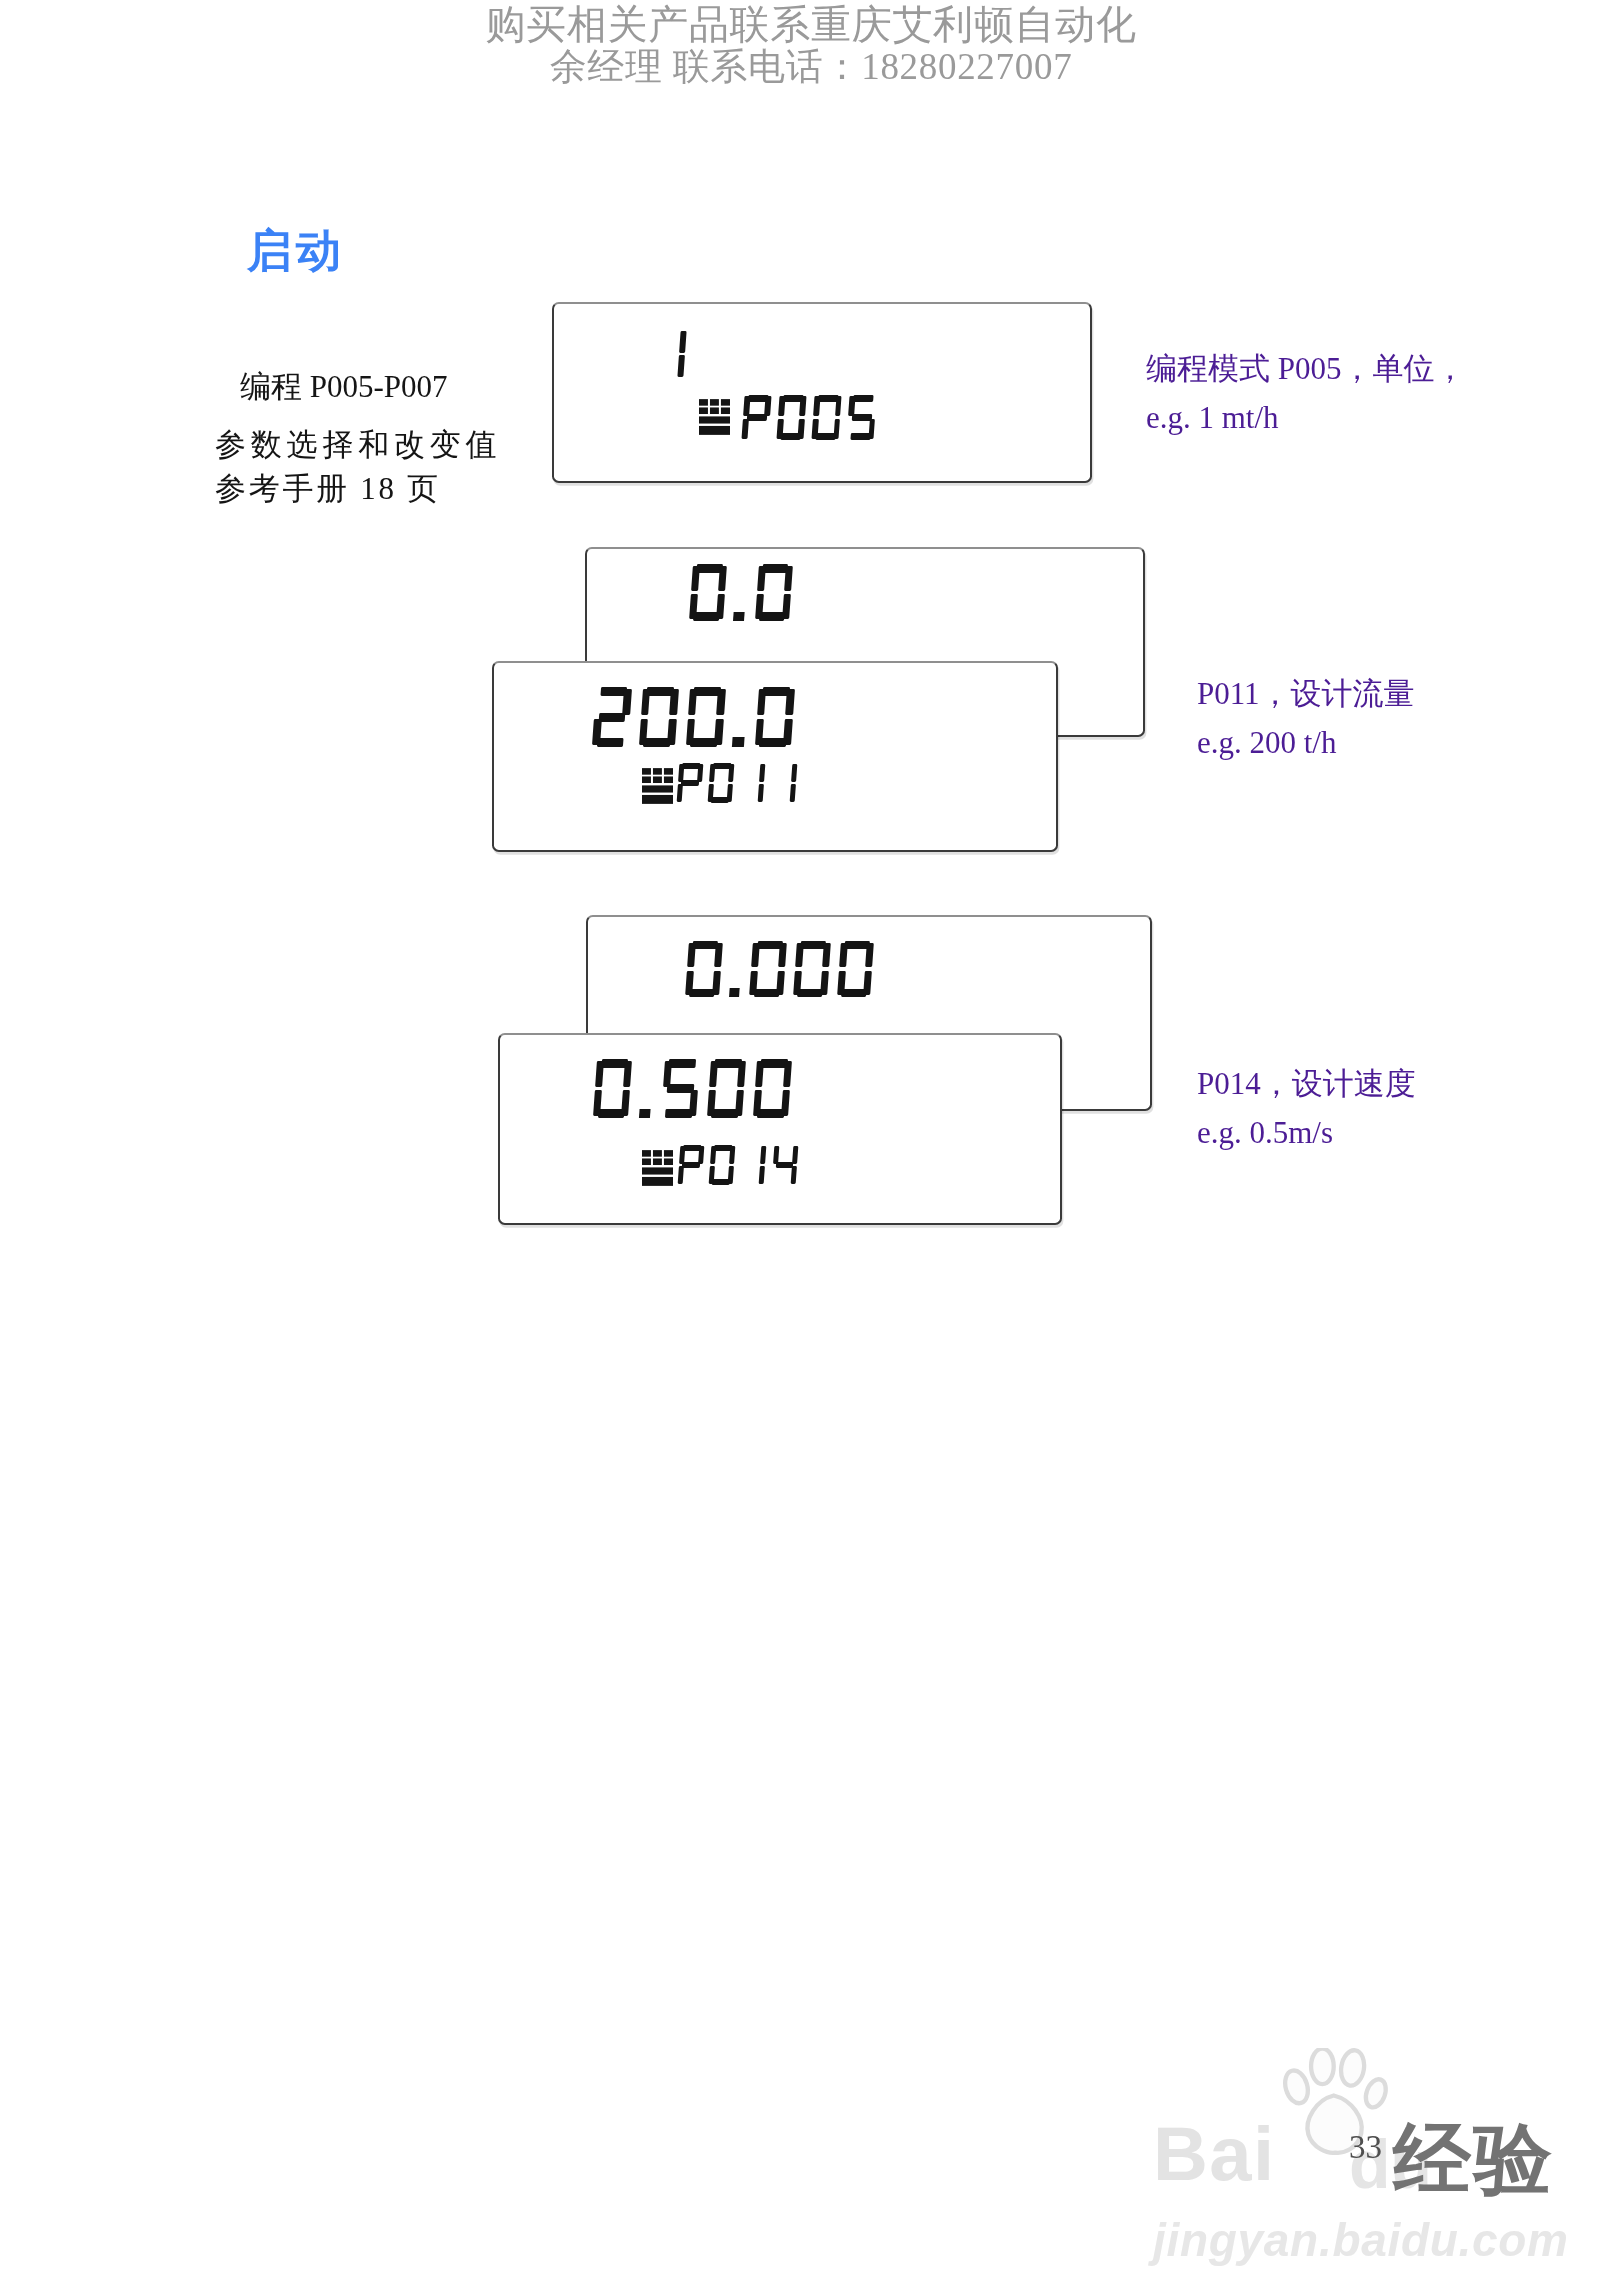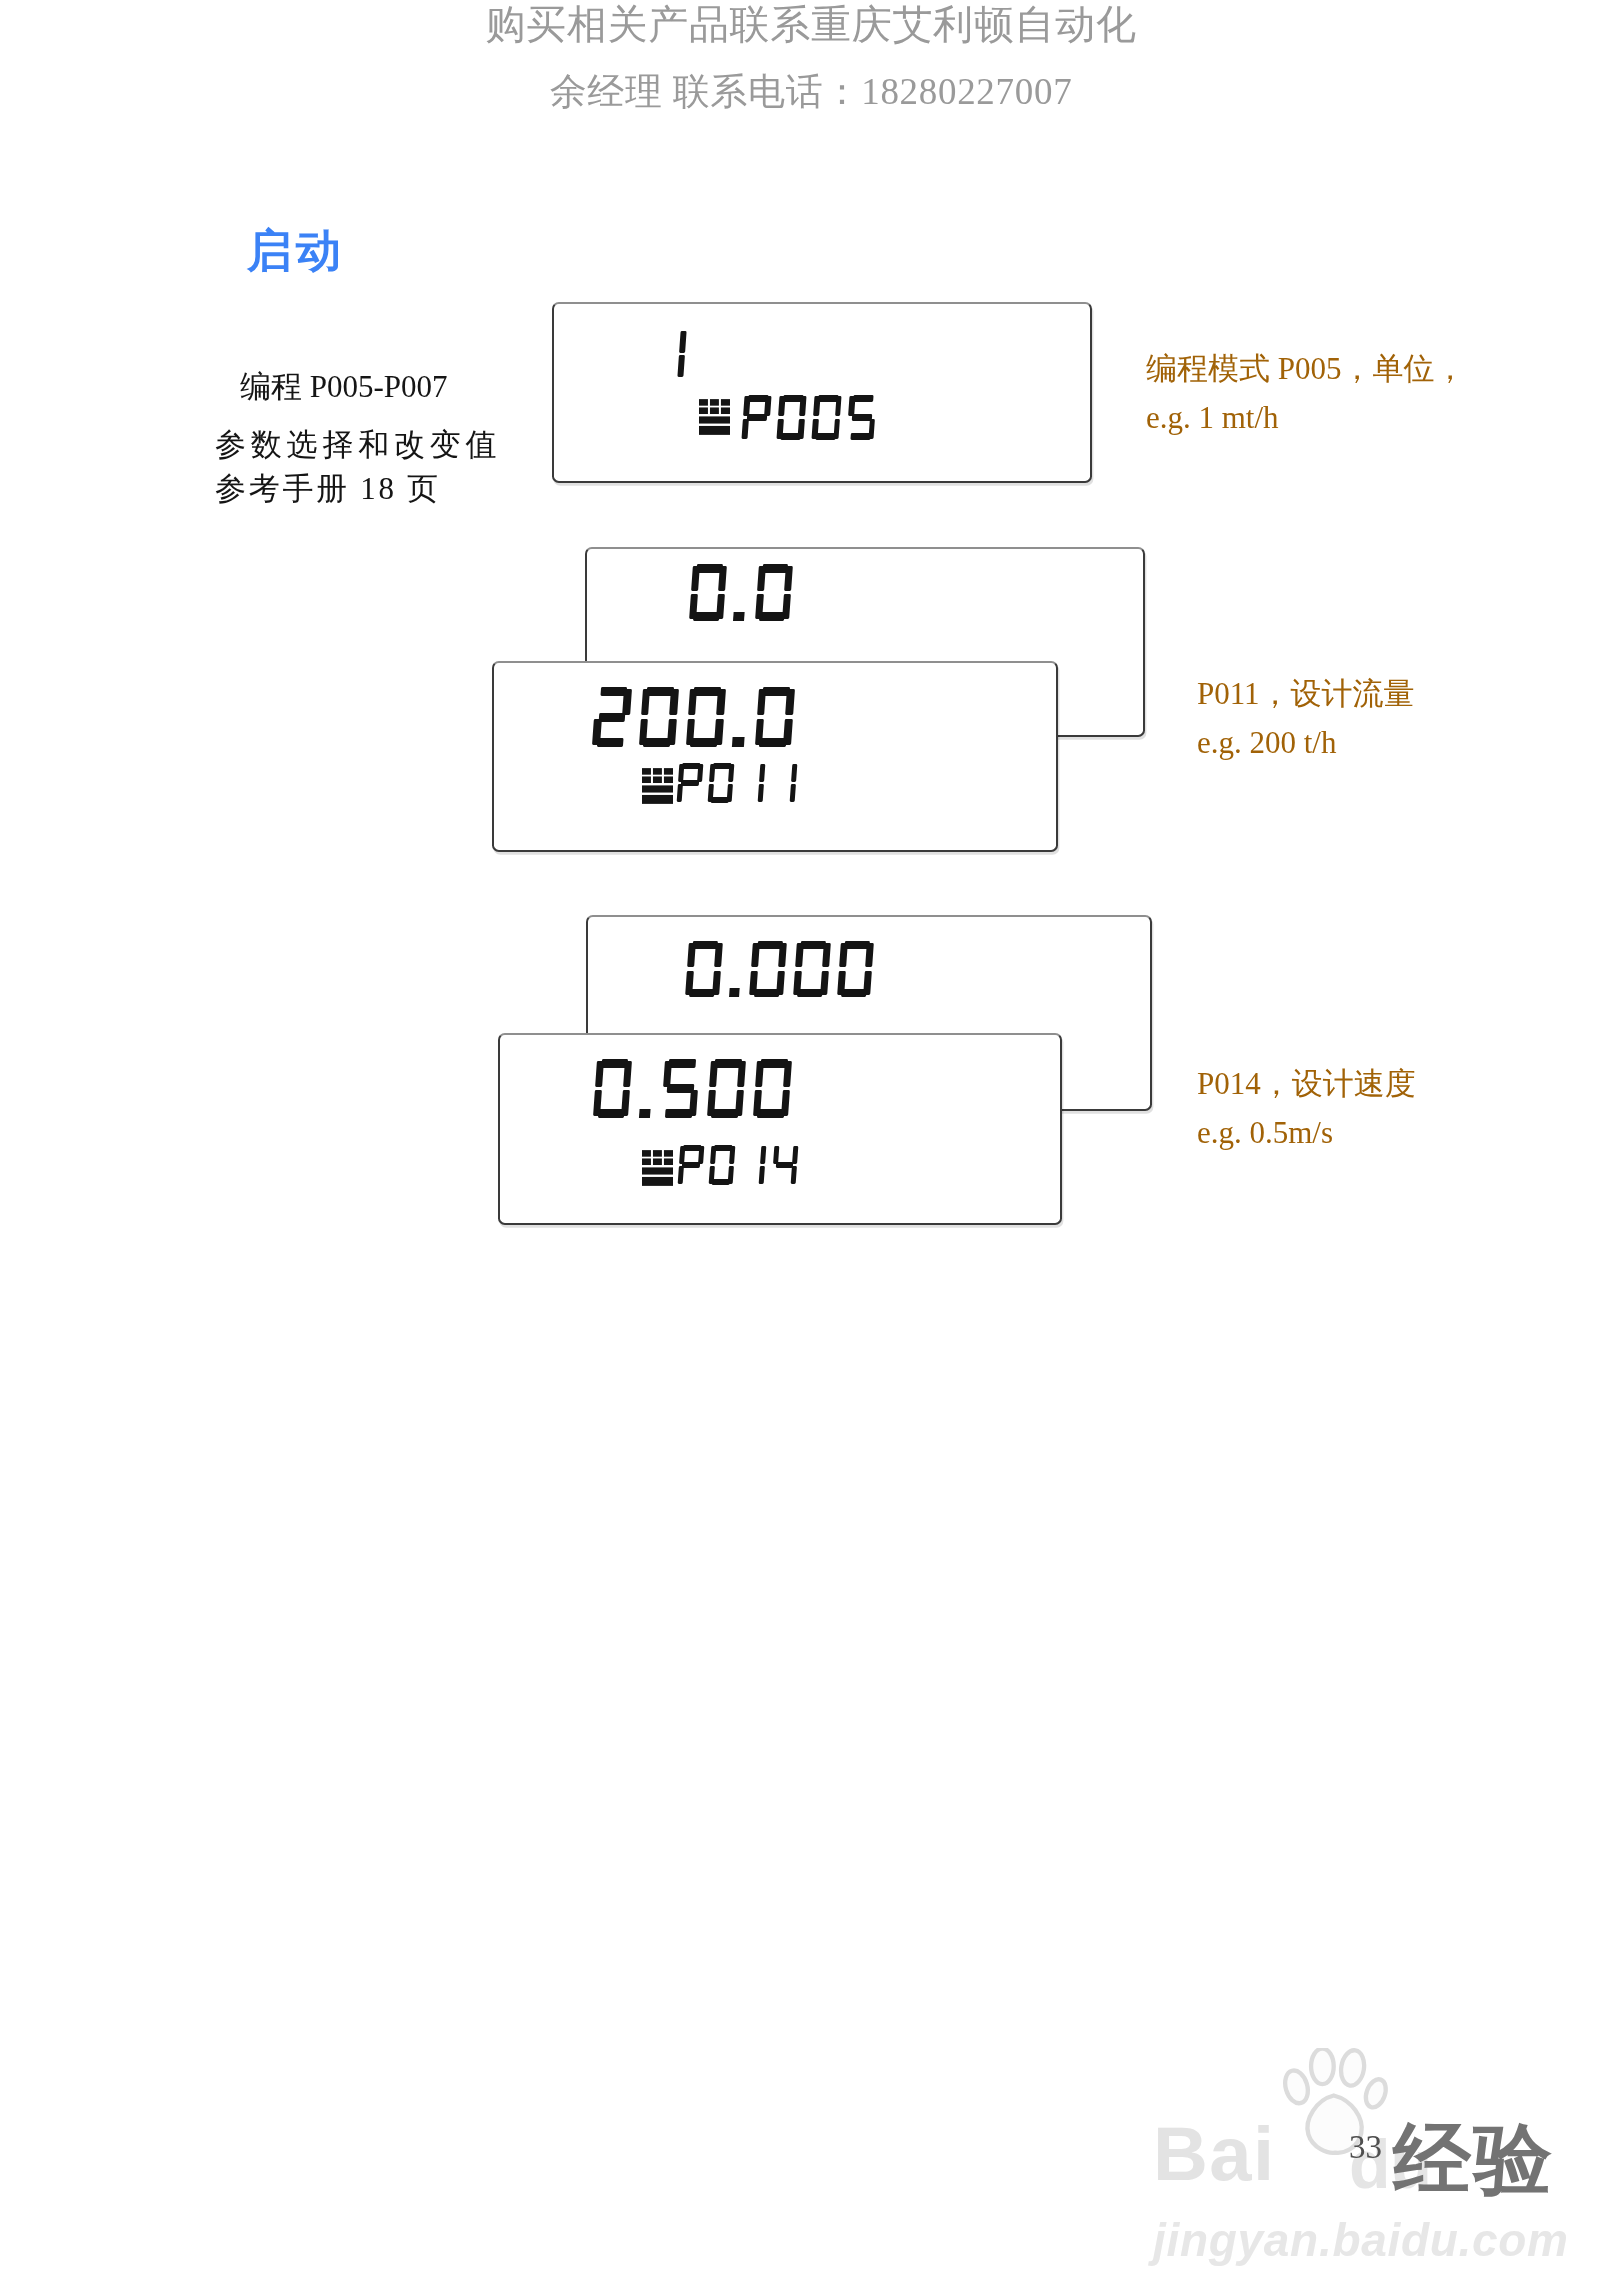--- a/index.html
+++ b/index.html
@@ -7,35 +7,35 @@
     position:relative;
     width:1622px;height:2295px;
     background:#ffffff;
     overflow:hidden;
     font-family:"Liberation Serif","DejaVu Serif",serif;
     color:#1a1a1a;
   }
   
   .wm-top{position:absolute;left:0;right:0;top:4.1px;text-align:center;color:#9a9a9a;}
   .wm-top .wm-line1{font-size:40px;letter-spacing:0.7px;line-height:42px;}
-  .wm-top .wm-line2{font-size:37px;letter-spacing:0.7px;line-height:41px;margin-top:25px;}
+  .wm-top .wm-line2{font-size:37px;letter-spacing:0.7px;line-height:41px;}
 
   
   .heading{
     position:absolute;left:247px;top:221px;
     font-family:"Liberation Sans","DejaVu Sans",sans-serif;
     font-weight:bold;font-size:45px;letter-spacing:4.1px;color:#3b82f6;
   }
   .note{position:absolute;font-size:31px;color:#151515;white-space:nowrap;margin-top:48px;}
   .ln1{left:240px;top:318px;}
   .ln2{left:215px;top:376px;letter-spacing:4.8px;}
   .ln3{left:215px;top:420px;letter-spacing:2.7px;}
 
   
-  .ann{position:absolute;font-size:31px;color:#a16207;white-space:nowrap;line-height:49px;}
+  .ann{position:absolute;font-size:31px;color:#4c1d95;white-space:nowrap;line-height:49px;}
   .ann1{left:1146px;top:344px;}
   .ann2{left:1197px;top:669px;}
   .ann3{left:1197px;top:1059px;}
 
   
   .lcd-box{
     position:absolute;background:#ffffff;
     border:2px solid #3a3a3a;border-top-color:#8f8f8f;
     border-radius:6.8px;
     box-shadow:1.4px 2.7px 0 rgba(0,0,0,0.12);

